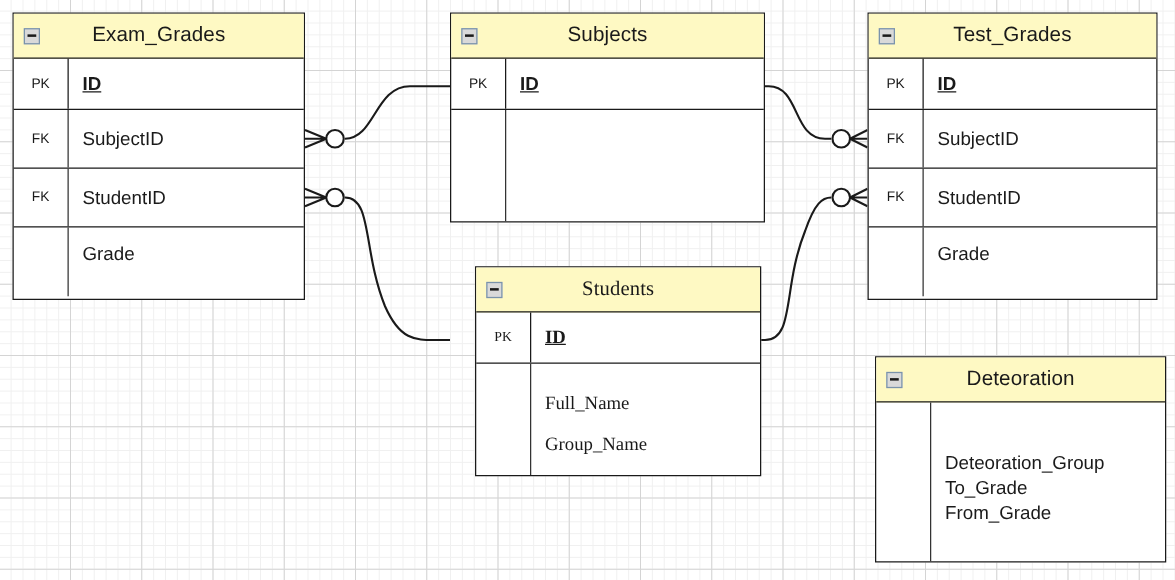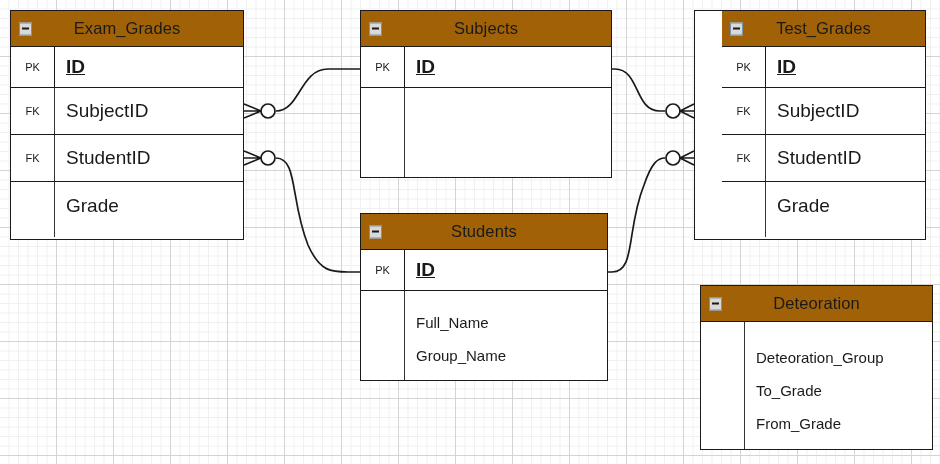--- a/index.html
+++ b/index.html
@@ -30,21 +30,21 @@
     position: absolute;
     box-sizing: border-box;
     border: 1.6px solid #1a1a1a;
     background: #ffffff;
     z-index: 5;
   }
   .entity-header {
     position: relative;
     box-sizing: border-box;
     height: 36px;
-    background: #a16207;
+    background: #fef9c3;
     border-bottom: 1.6px solid #1a1a1a;
     display: flex;
     align-items: center;
     justify-content: center;
   }
   .entity-title {
     font-size: 16.5px;
     color: #1a1a1a;
     letter-spacing: 0.1px;
     line-height: 1;
@@ -88,21 +88,21 @@
     border-right: 1.6px solid #1a1a1a;
     font-size: 11px;
     color: #1a1a1a;
   }
   .key-cell.soft {
     border-right: 1.3px solid #333333;
   }
   .field-cell {
     box-sizing: border-box;
     padding-left: 11px;
-    font-size: 19px;
+    font-size: 15px;
     color: #1a1a1a;
     flex: 1 1 auto;
   }
   .field-cell.pk {
     font-weight: bold;
     text-decoration: underline;
   }
   .multi-cell {
     box-sizing: border-box;
     display: flex;
@@ -215,21 +215,21 @@
     </div>
     <div class="row" style="height:41px;">
       <span class="key-cell">PK</span>
       <span class="field-cell pk">ID</span>
     </div>
     <div class="row last multi-cell" style="height:89px;">
       <span class="key-cell soft"></span>
     </div>
   </div>
 
-  <div class="entity" style="left:694px; top:10px; width:232px; height:230px;padding-left:27px;">
+  <div class="entity" style="left:694px; top:10px; width:232px; height:230px;">
     <div class="entity-header">
       <span class="collapse-icon">
           <span></span>
         </span>
       <span class="entity-title">Test_Grades</span>
     </div>
     <div class="row" style="height:41px;">
       <span class="key-cell">PK</span>
       <span class="field-cell pk">ID</span>
     </div>
@@ -240,21 +240,21 @@
     <div class="row" style="height:47px;">
       <span class="key-cell soft">FK</span>
       <span class="field-cell">StudentID</span>
     </div>
     <div class="row last" style="height:55px; align-items:flex-start;">
       <span class="key-cell soft"></span>
       <span class="field-cell" style="padding-top:13px;">Grade</span>
     </div>
   </div>
 
-  <div class="entity" style="left:360px; top:213px; width:248px; height:168px;">
+  <div class="entity" style="left:380px; top:213px; width:229px; height:168px;font-family:Liberation Serif, serif;">
     <div class="entity-header">
       <span class="collapse-icon">
           <span></span>
         </span>
       <span class="entity-title">Students</span>
     </div>
     <div class="row" style="height:41px;">
       <span class="key-cell">PK</span>
       <span class="field-cell pk">ID</span>
     </div>
@@ -269,21 +269,21 @@
 
   <div class="entity" style="left:700px; top:285px; width:233px; height:165px;">
     <div class="entity-header">
       <span class="collapse-icon">
           <span></span>
         </span>
       <span class="entity-title">Deteoration</span>
     </div>
     <div class="row last multi-cell" style="height:127px;">
       <span class="key-cell soft"></span>
-      <div class="multi-fields" style="padding-top:12px; gap:16px;">
+      <div class="multi-fields" style="padding-top:12px; gap:3px;">
         <div>Deteoration_Group</div>
         <div>To_Grade</div>
         <div>From_Grade</div>
       </div>
     </div>
   </div>
 
 </div>
 
 </body></html>

